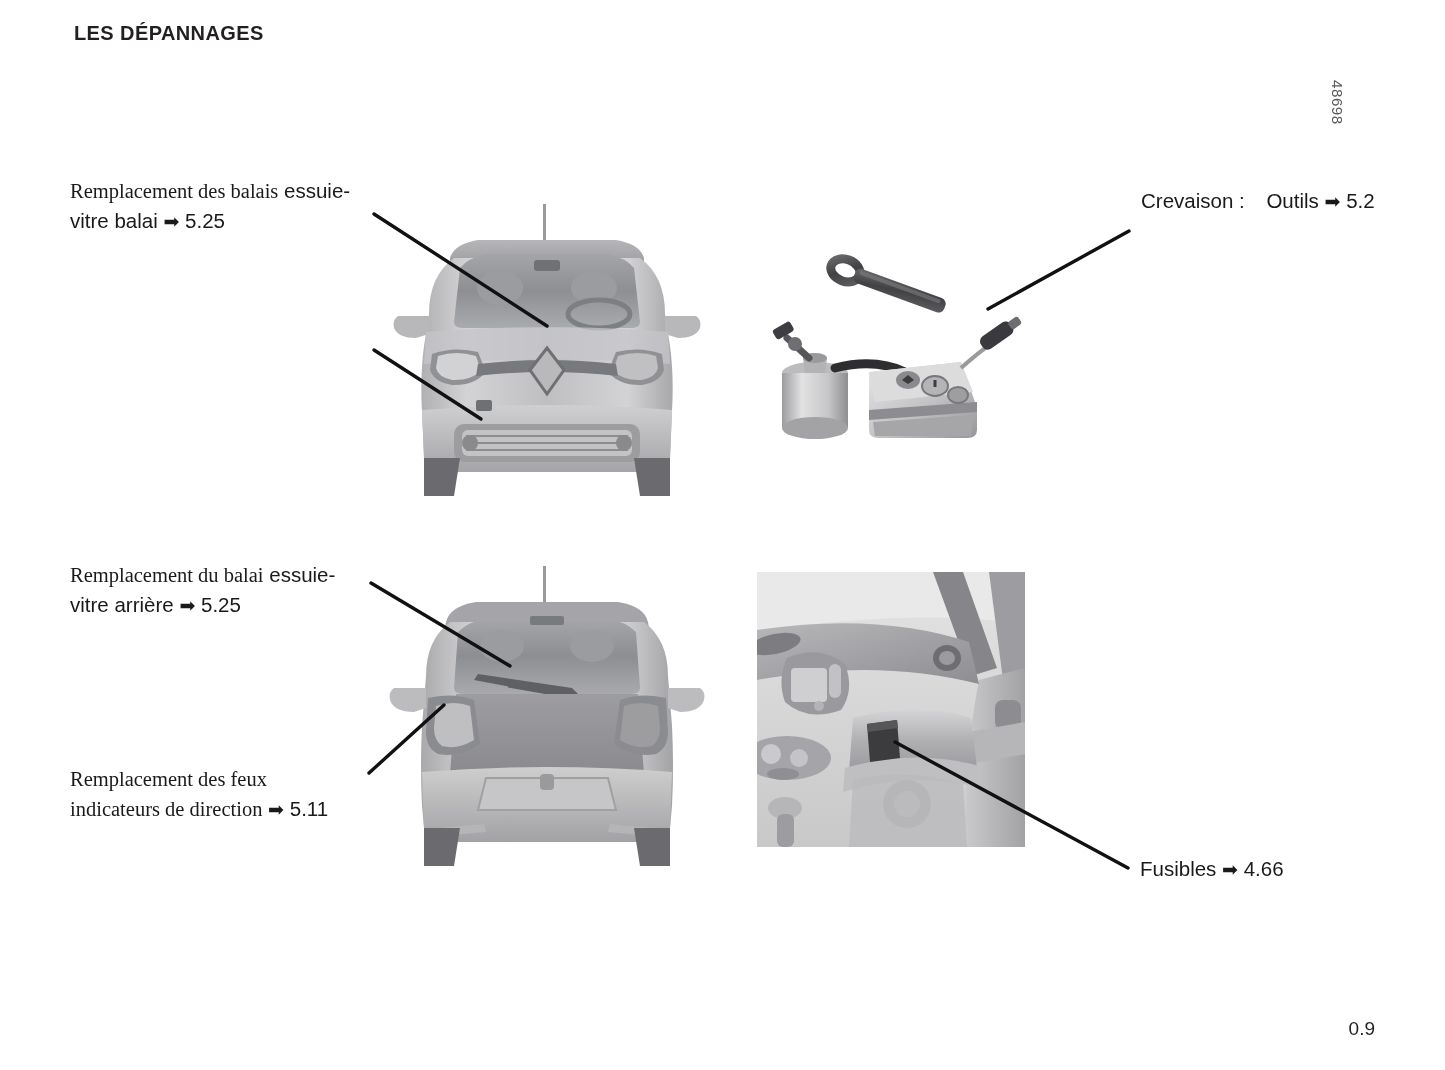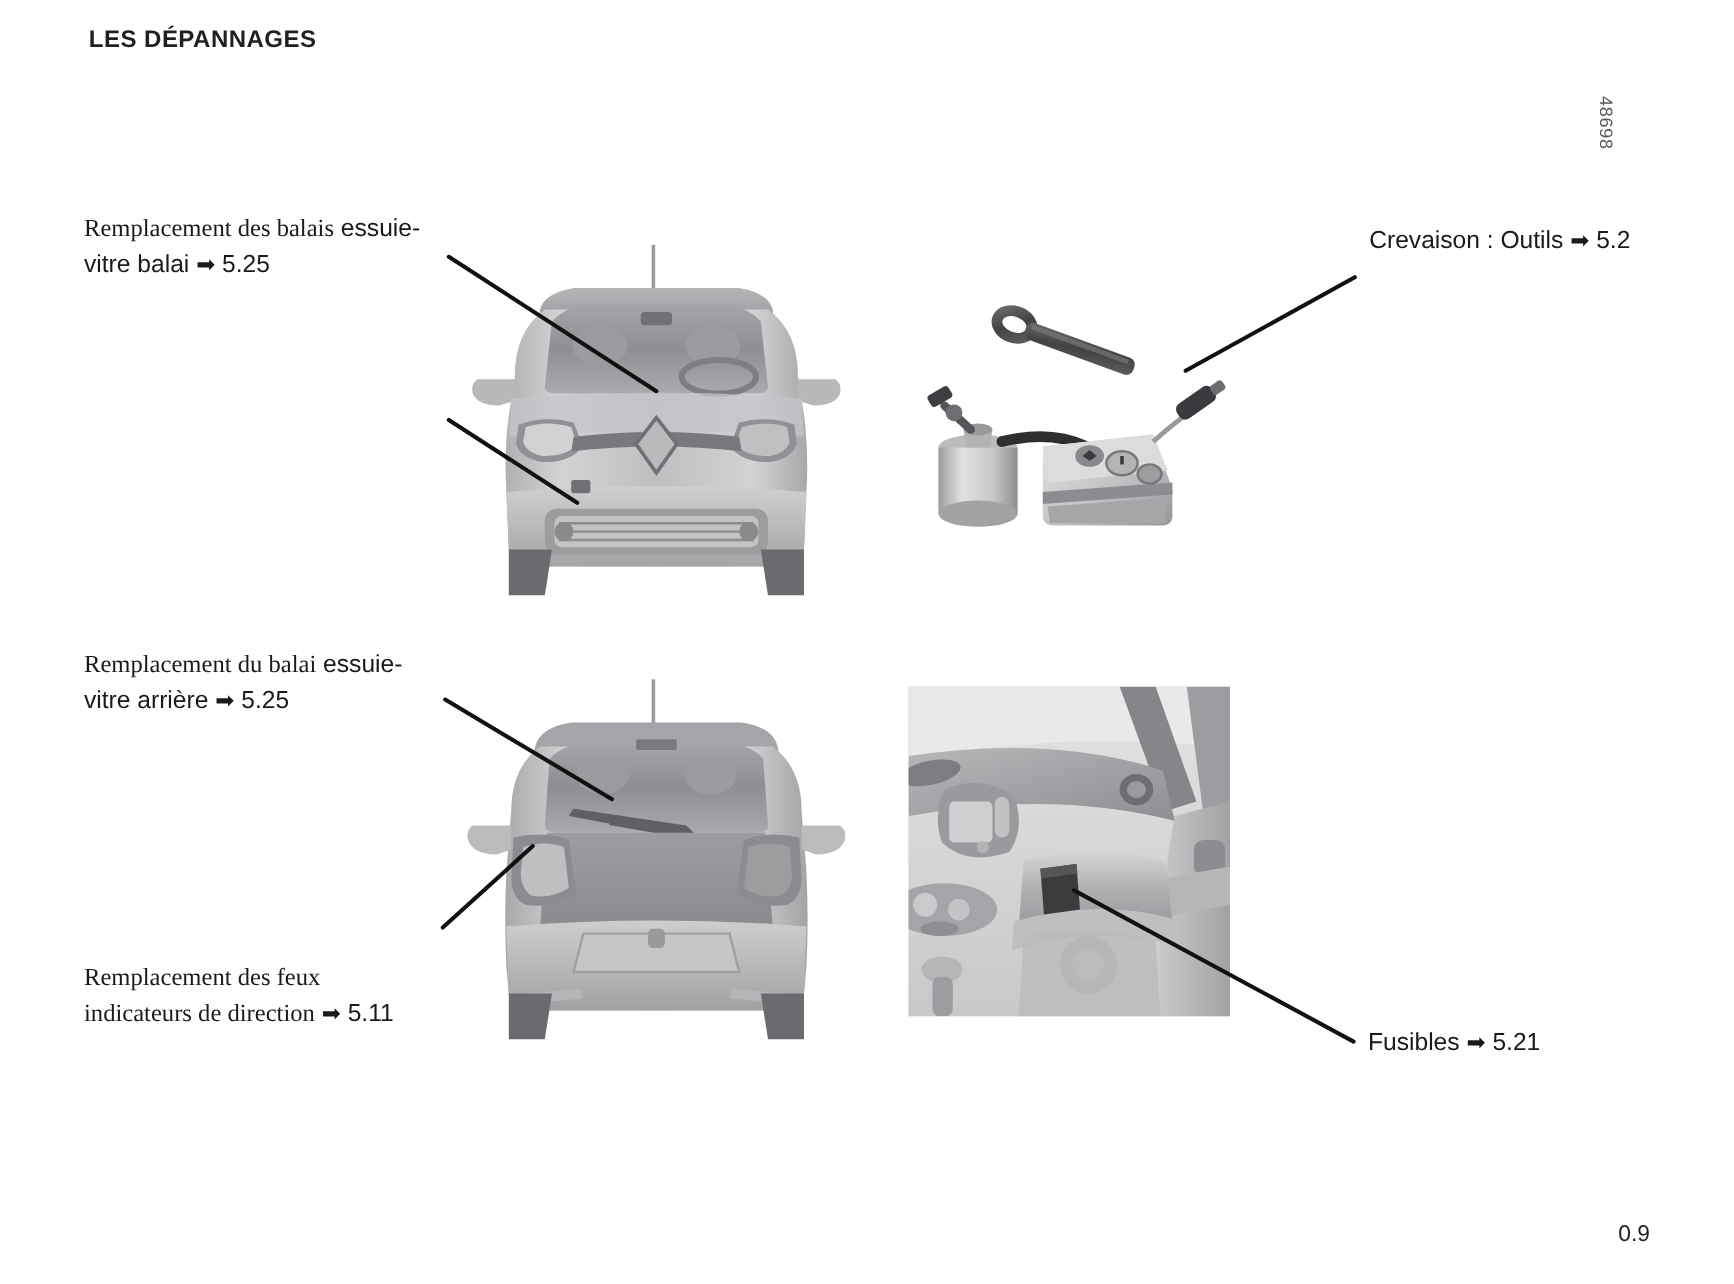--- a/index.html
+++ b/index.html
@@ -383,31 +383,31 @@
   </svg>
 
   <div class="callout" style="left:70px;top:176px;width:292px;">
     <span class="ln j">Remplacement  des  balais</span>
     <span class="ln"><span>essuie-vitre balai</span> <span class="arrow">➡</span> <span>5.25</span></span>
   </div>
 
 
   <div class="callout" style="left:1141px;top:186px;width:250px;">
     <span class="ln">Crevaison :</span>
-    <span class="ln" style="margin-top:12px;"><span>Outils</span> <span class="arrow">➡</span> <span>5.2</span></span>
-  </div>
-
-  <div class="callout" style="left:70px;top:539px;width:292px;">
+    <span class="ln" style="margin-top:12px;margin-left:16px;"><span>Outils</span> <span class="arrow">➡</span> <span>5.2</span></span>
+  </div>
+
+  <div class="callout" style="left:70px;top:560px;width:292px;">
     <span class="ln j">Remplacement   du   balai</span>
     <span class="ln"><span>essuie-vitre arrière</span> <span class="arrow">➡</span> <span>5.25</span></span>
   </div>
 
-  <div class="callout" style="left:70px;top:800px;width:292px;">
+  <div class="callout" style="left:70px;top:764px;width:292px;">
     <span class="ln j">Remplacement  des  feux</span>
     <span class="ln j">indicateurs  de  direction</span>
     <span class="ln"><span class="arrow">➡</span> <span>5.11</span></span>
   </div>
 
   <div class="callout" style="left:1140px;top:854px;width:240px;">
-    <span class="ln"><span>Fusibles</span> <span class="arrow">➡</span> <span>5.21</span></span>
+    <span class="ln"><span>Fusibles</span> <span class="arrow">➡</span> <span>4.66</span></span>
   </div>
 
 </div>
 
 </body></html>

